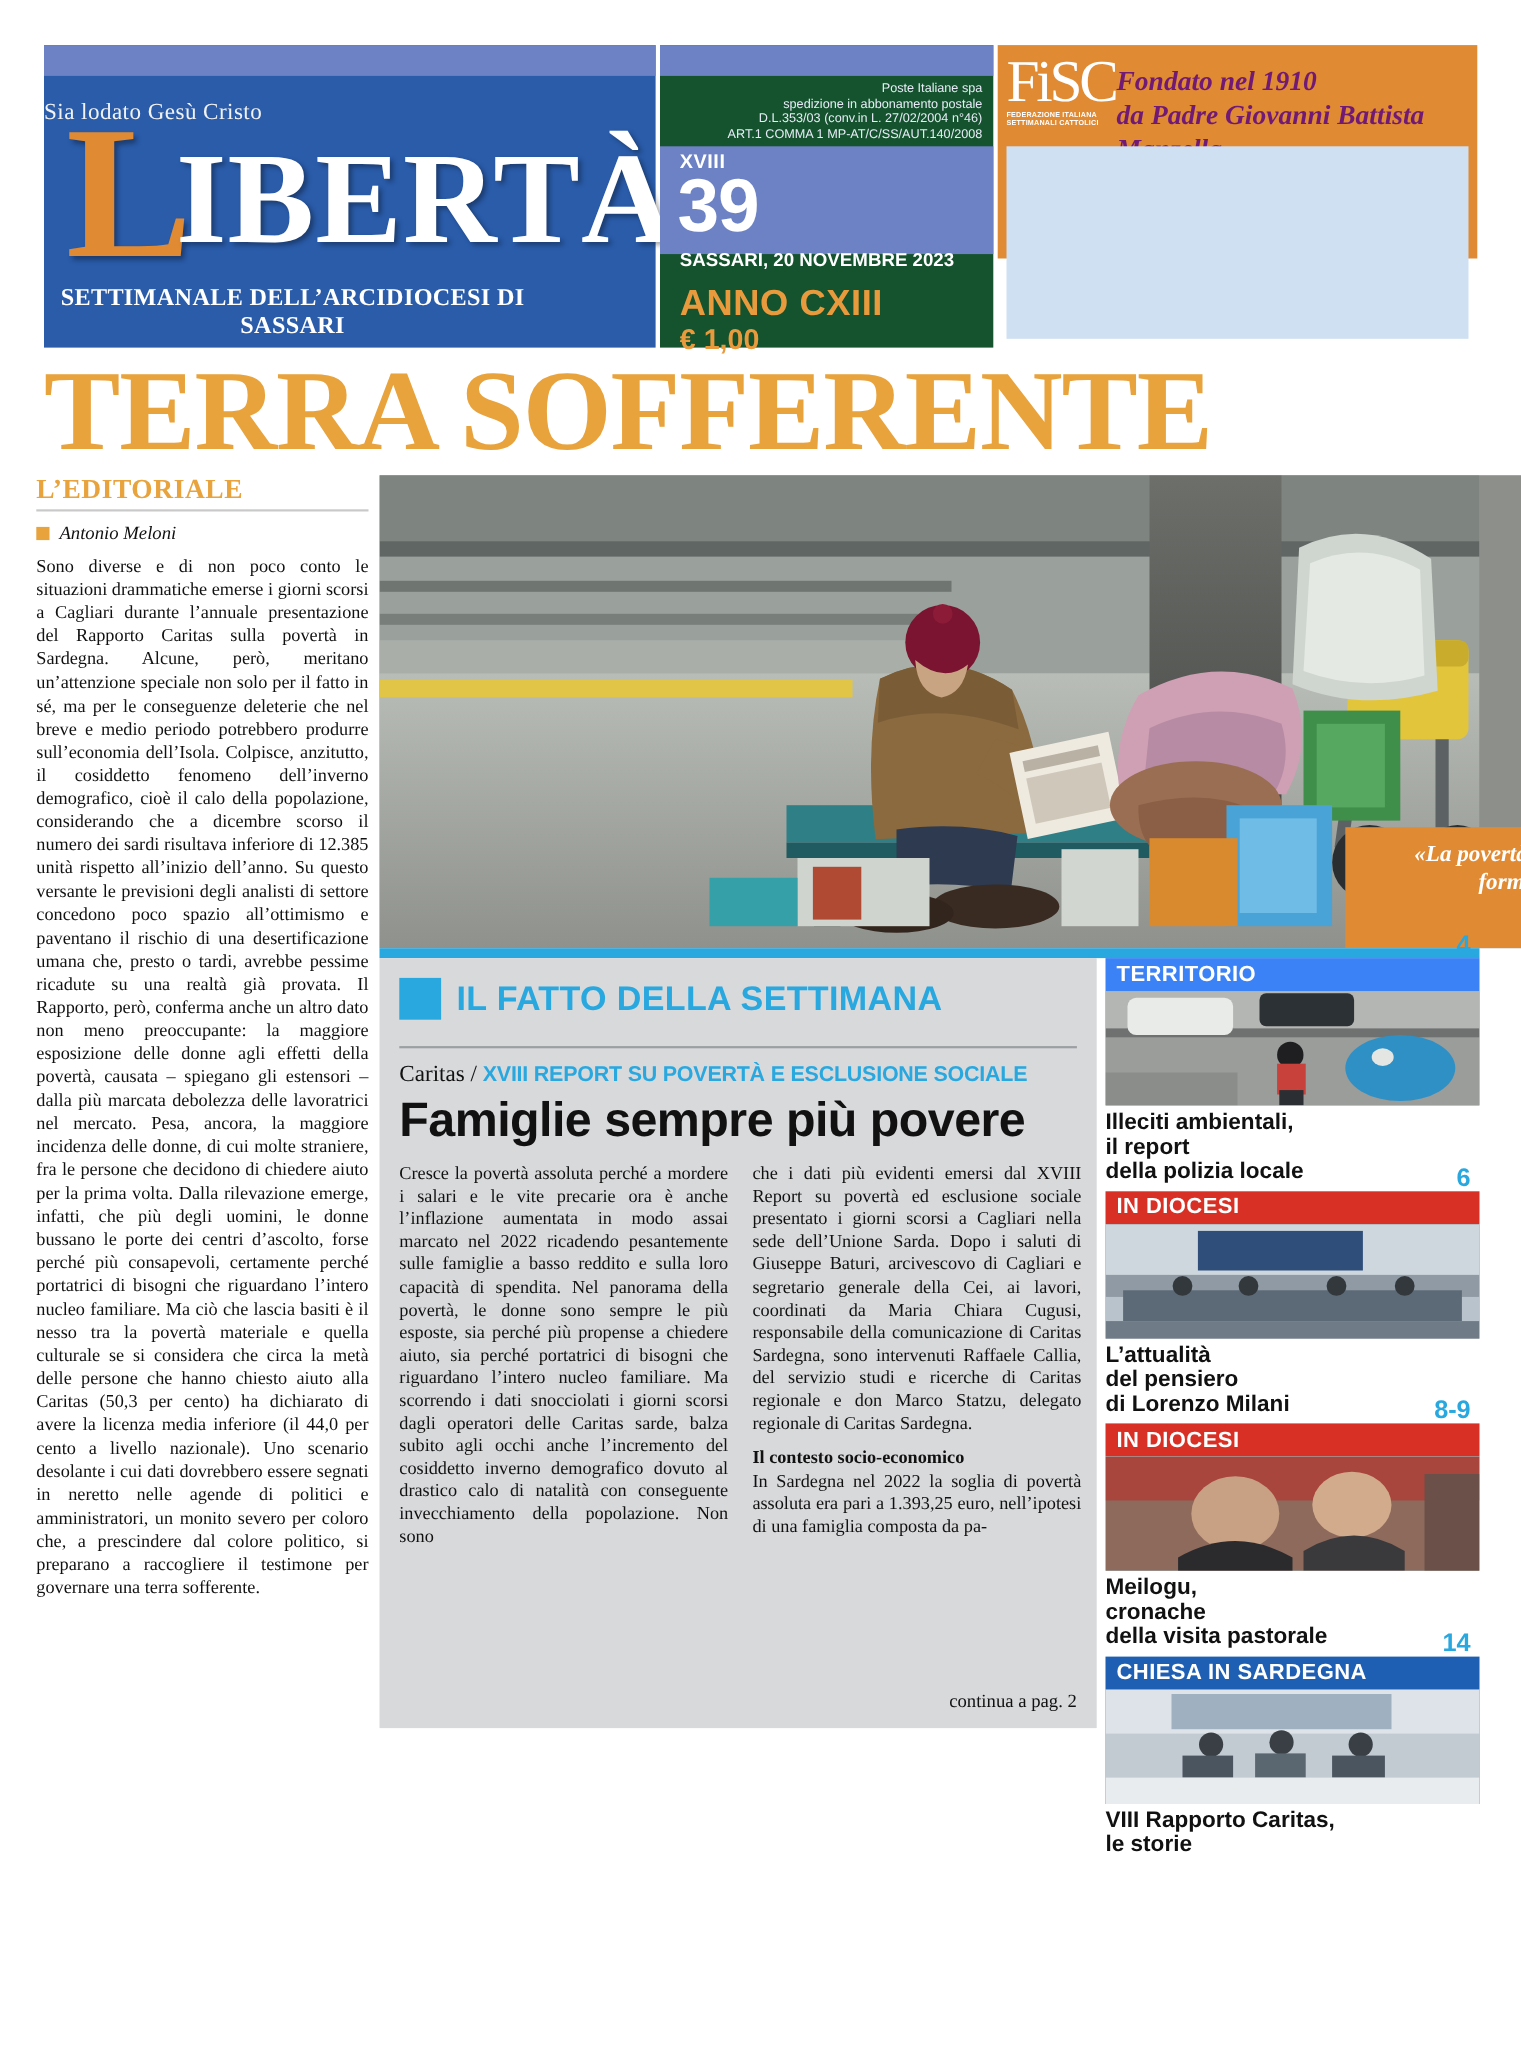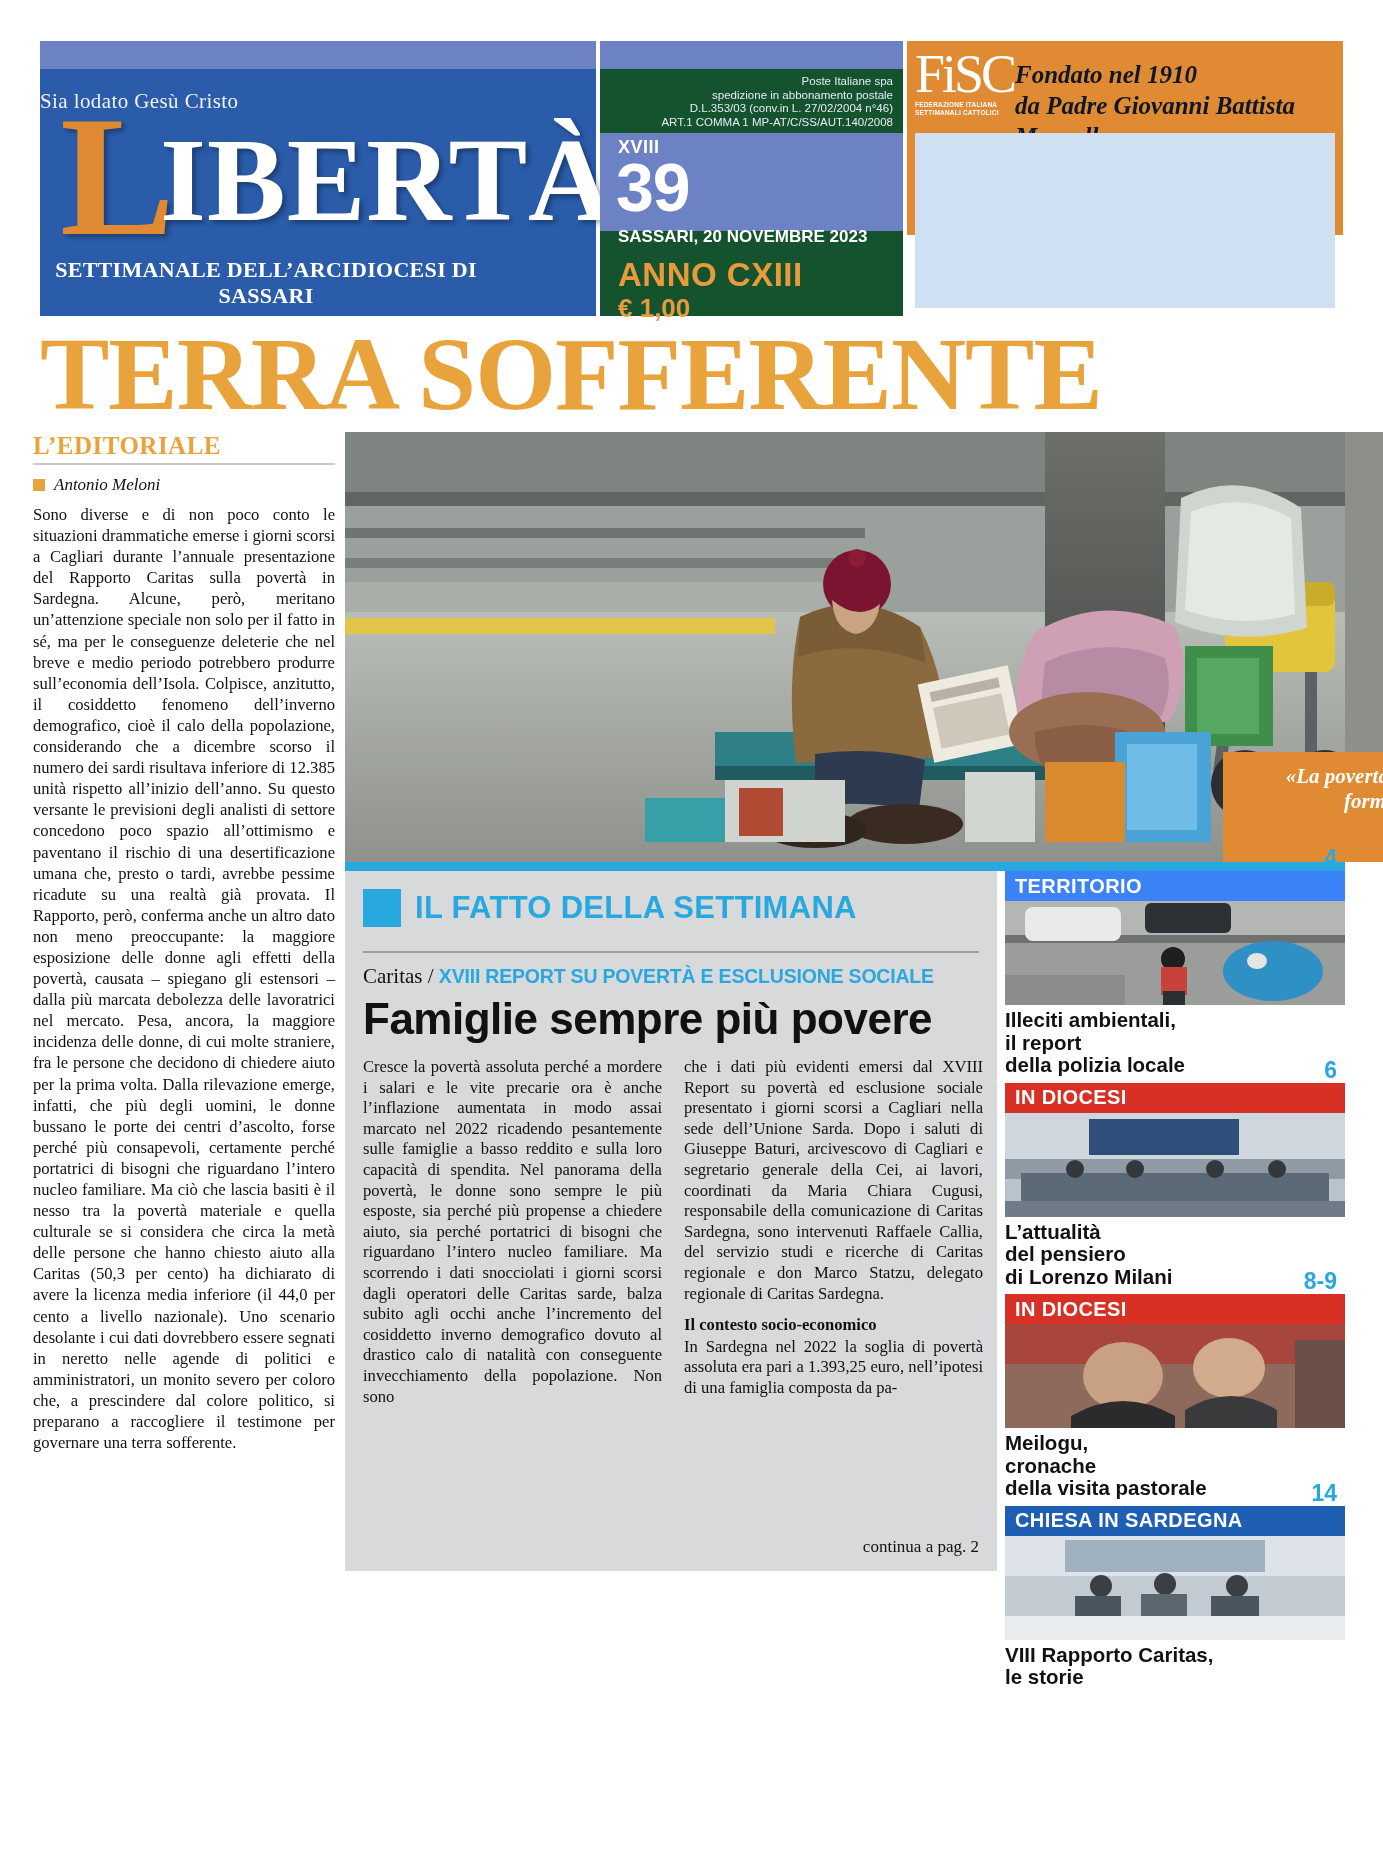--- a/index.html
+++ b/index.html
@@ -37,21 +37,21 @@
   .anno{position:absolute;left:18px;top:215px;color:#e89a3c;font-family:"Liberation Sans",sans-serif;
     font-weight:700;font-size:33px;letter-spacing:.5px;}
   .price{position:absolute;left:18px;top:252px;color:#e89a3c;font-family:"Liberation Sans",sans-serif;
     font-weight:700;font-size:26px;}
 
   .fisc{position:absolute;left:8px;top:6px;width:92px;height:78px;color:#fff;}
   .fisc-glyph{font-family:"Liberation Serif",serif;font-size:54px;line-height:54px;font-weight:400;
     letter-spacing:-3px;}
   .fisc-sub{font-family:"Liberation Sans",sans-serif;font-size:6.5px;line-height:8px;font-weight:700;
     letter-spacing:.2px;}
-  .founded{position:absolute;left:108px;top:18px;color:#0f172a;font-family:"Liberation Serif",serif;
+  .founded{position:absolute;left:108px;top:18px;color:#701a75;font-family:"Liberation Serif",serif;
     font-style:italic;font-weight:700;font-size:25px;line-height:31px;}
   .ad-box{position:absolute;left:8px;top:92px;width:420px;height:175px;background:#cfe0f2;}
 
   
   .banner{position:absolute;left:40px;top:322px;width:1305px;height:100px;}
   .banner-text{font-family:"Liberation Serif",serif;font-weight:700;color:#e8a33d;
     font-size:104px;line-height:104px;letter-spacing:-1px;white-space:nowrap;}
 
   
   .edit-col{position:absolute;left:33px;top:432px;width:302px;}

